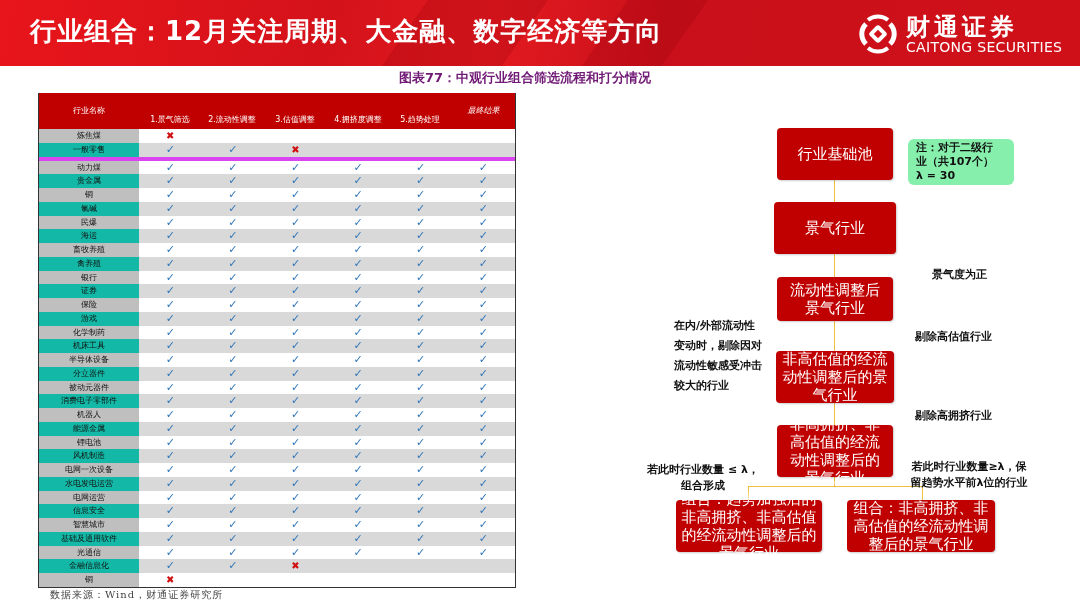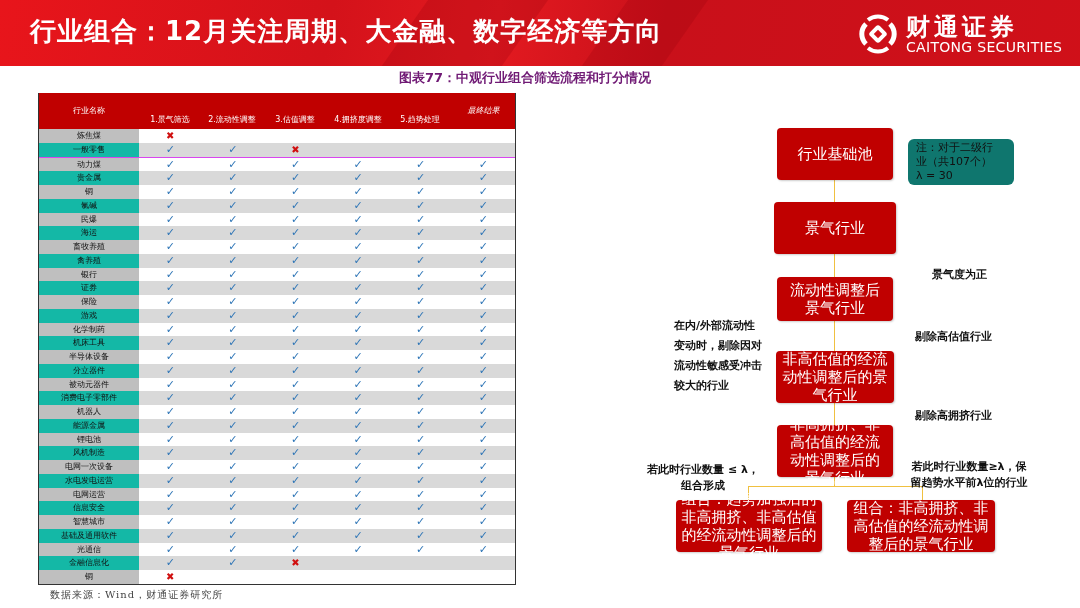--- a/index.html
+++ b/index.html
@@ -20,27 +20,27 @@
   .thead .h-name{position:absolute;left:0;top:0;width:100px;height:36px;line-height:36px;text-align:center;}
   .thead .h-group{position:absolute;left:100px;top:2px;width:313px;text-align:center;}
   .thead .h-step{position:absolute;top:21px;width:62px;text-align:center;}
   .thead .h-final{position:absolute;left:413px;top:0;width:63px;height:36px;line-height:36px;text-align:center;font-style:italic;}
   .row{display:flex;height:13.75px;font-size:8px;line-height:13.75px;}
   .row .name{width:100px;background:#bfbfbf;text-align:center;color:#111;flex:none;}
   .row .cell{width:62.6px;text-align:center;flex:none;}
   .row .cell.final{width:63px;}
   .row.alt .cell{background:#d9d9d9;}
   .row.alt .name{background:#14b8a6;}
-  .sep{border-top:1px solid #d946ef;}
+  .sep{border-top:4px solid #d946ef;}
   .chk{color:#2e75b6;font-size:11px;font-weight:bold;}
   .crs{color:#d01010;font-size:10px;font-weight:bold;}
   .source{position:absolute;left:50px;top:588px;font-size:10px;color:#444;font-family:"DejaVu Serif","Liberation Serif",serif;letter-spacing:1px;}
   
   .box{position:absolute;background:#c00000;color:#fff;font-size:15px;text-align:center;border-radius:4px;display:flex;align-items:center;justify-content:center;line-height:18px;box-shadow:1px 1px 2px rgba(0,0,0,0.2);}
-  .note{position:absolute;left:908px;top:139px;width:106px;height:46px;background:#0f766e;border-radius:6px;font-size:11px;font-weight:normal;color:#111;padding:2px 8px;box-sizing:border-box;line-height:14px;}
+  .note{position:absolute;left:908px;top:139px;width:106px;height:46px;background:#86efac;border-radius:6px;font-size:11px;font-weight:bold;color:#111;padding:2px 8px;box-sizing:border-box;line-height:14px;}
   .lbl{position:absolute;font-size:11px;color:#111;font-weight:bold;line-height:18px;}
   .vline{position:absolute;width:1px;background:#f0c040;}
   .hline{position:absolute;height:1px;background:#f0c040;}
 </style>
 </head>
 <body>
 
 <div class="banner">
   <div class="stripe" style="left:400px;"></div>
   <div class="stripe" style="left:600px;width:80px;"></div>

